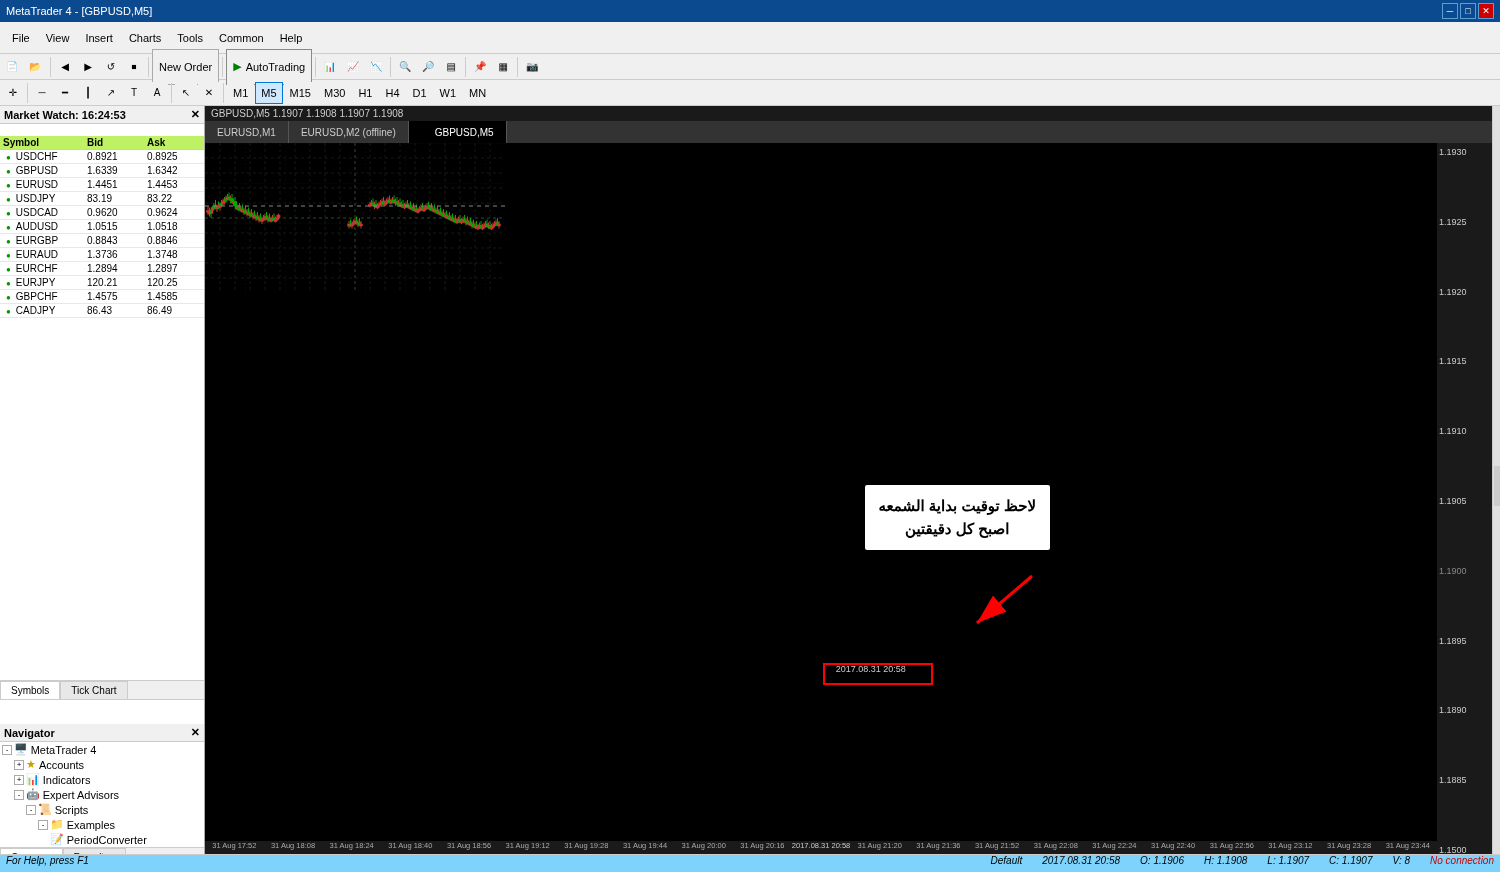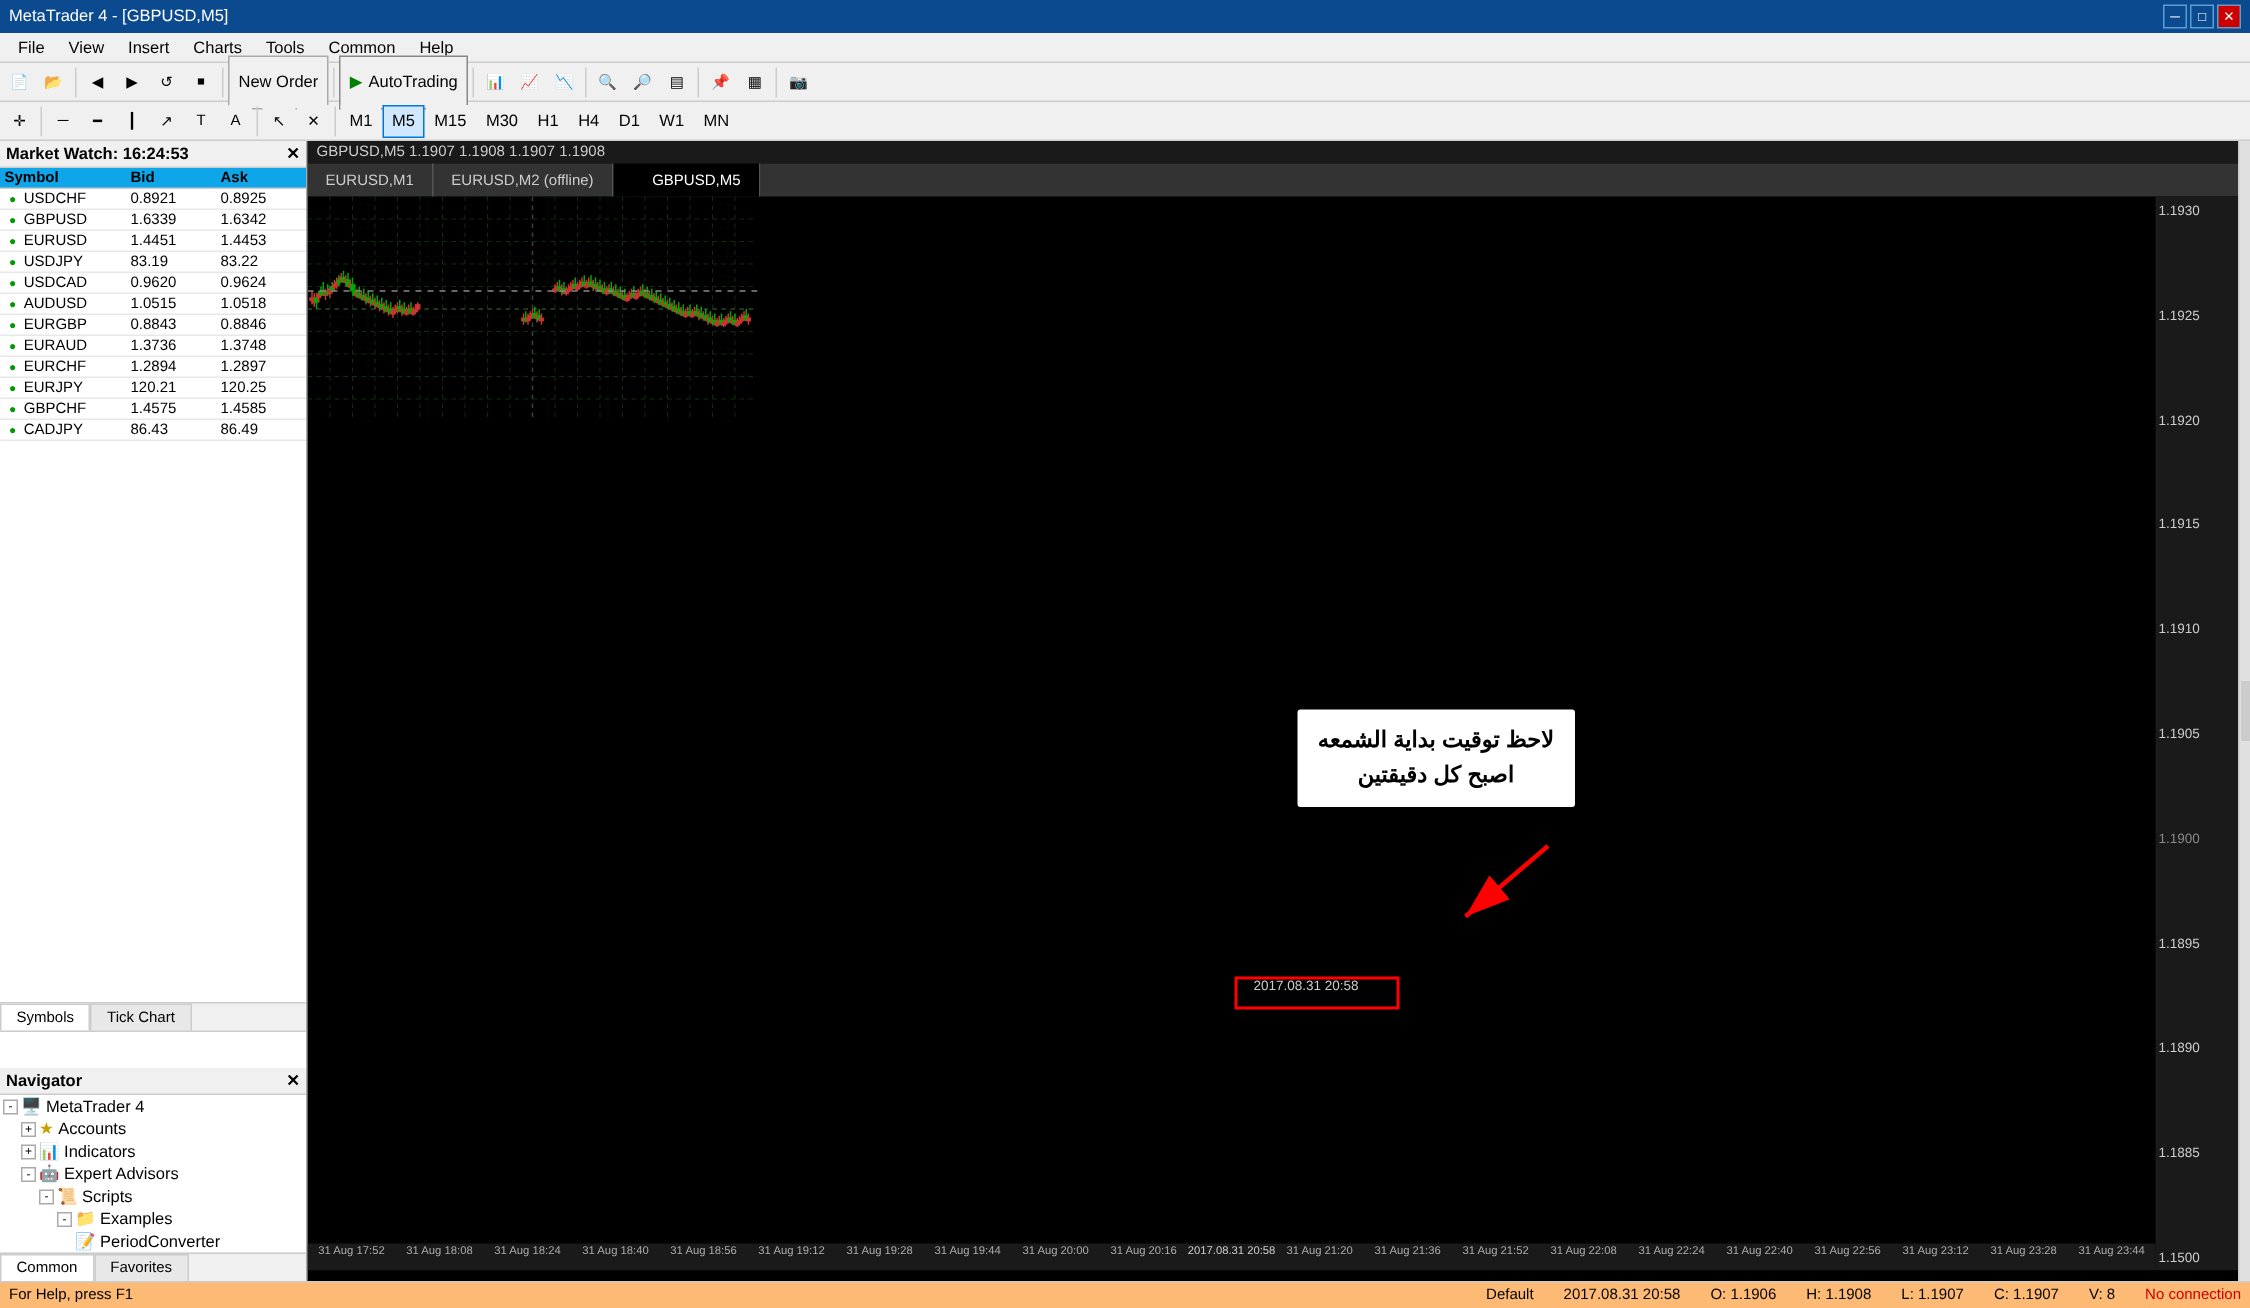--- a/index.html
+++ b/index.html
@@ -33,21 +33,21 @@
       color: white;
       font-size: 9px;
       display: flex; align-items: center; justify-content: center;
       cursor: pointer;
     }
     .title-btn.close { background: #c00; }
 
     
     .menu-bar {
       background: #f0f0f0;
-      height: 20px;
+      height: 32px;
       display: flex;
       align-items: center;
       border-bottom: 1px solid #ccc;
       padding: 0 4px;
     }
     .menu-item {
       padding: 2px 8px;
       font-size: 11px;
       cursor: pointer;
     }
@@ -116,24 +116,25 @@
       justify-content: space-between;
       align-items: center;
     }
     .market-watch-table {
       flex: 1;
       overflow: hidden;
     }
     .mw-col-header {
       display: grid;
       grid-template-columns: 1fr 60px 60px;
-      background: #0ea5e9;
+      background: #bef264;
       border-bottom: 1px solid #ccc;
       font-size: 10px;
       font-weight: bold;
+      margin-top: 12px;
     }
     .mw-col-header span { padding: 1px 3px; }
     .mw-row {
       display: grid;
       grid-template-columns: 1fr 60px 60px;
       border-bottom: 1px solid #e8e8e8;
       font-size: 10px;
     }
     .mw-row span { padding: 1px 3px; }
     .mw-dot { color: #090; font-size: 8px; margin-right: 2px; }
@@ -248,31 +249,31 @@
       font-size: 11px;
       display: flex; align-items: center;
       justify-content: space-between;
       flex: 1;
       cursor: pointer;
     }
     .dropdown-arrow { font-size: 8px; color: #666; }
 
     
     .status-bar {
-      background: #fdba74;
+      background: #7dd3fc;
       border-top: 1px solid #ccc;
       height: 18px;
       display: flex;
-      align-items: center;
+      align-items: flex-start;
       padding: 0 6px;
       font-size: 10px;
       gap: 20px;
       position: absolute;
       bottom: 0;
-      left: 0; right: 0;
+      left: 0; right: 0; font-style: italic;
     }
 
     
     .highlight-box {
       position: absolute;
       border: 2px solid red;
       pointer-events: none;
     }
 
     

